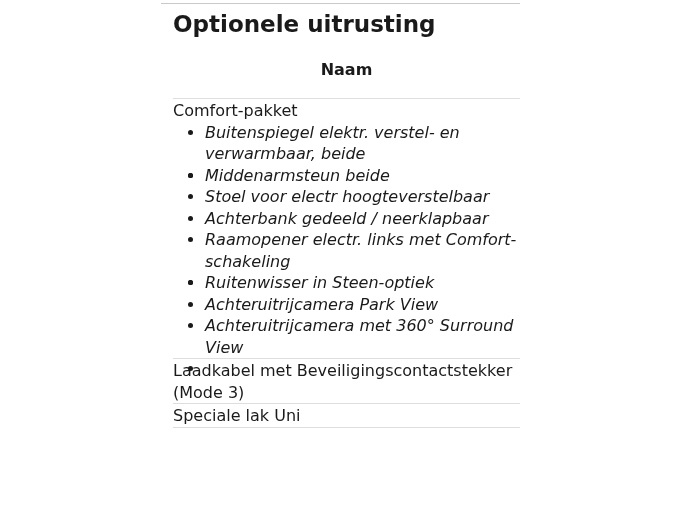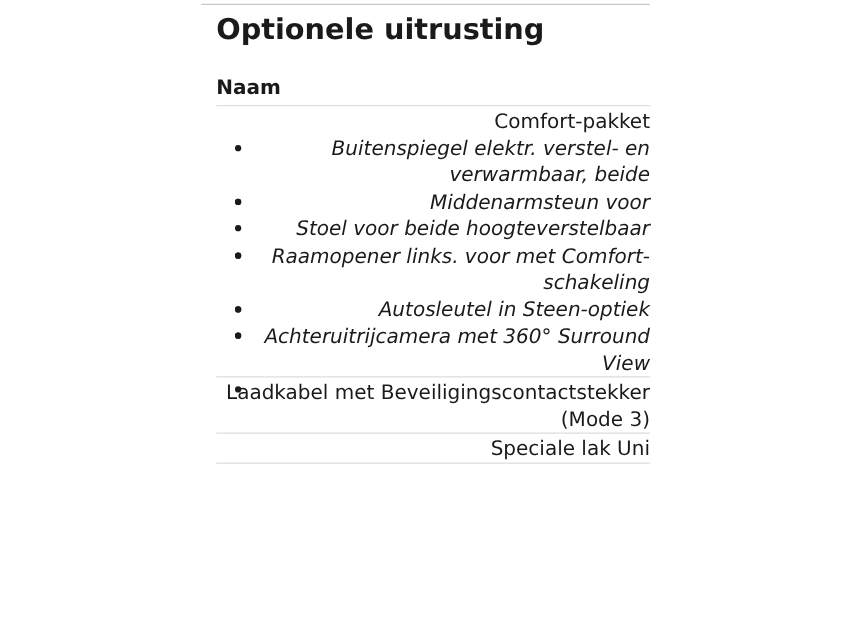--- a/index.html
+++ b/index.html
@@ -41,29 +41,29 @@
     line-height: 1.2;
     margin: 7px 0 0 0;
     color: var(--text);
     letter-spacing: 0;
   }
   .thead {
     font-size: 16px;
     font-weight: bold;
     line-height: 21.5px;
     padding-top: 20px;
-    padding-bottom: 4px;
+    padding-bottom: 18px;
     border-bottom: 1px solid var(--divider);
+    text-align: center;
   }
   .row {
     font-size: 16px;
     line-height: 21.5px;
     border-bottom: 1px solid var(--divider);
     padding: 1px 0 0 0;
-    text-align: right;
   }
   .row-title { }
   ul.feature-list {
     margin: 0;
     padding: 0 0 0 32px; 
     list-style: none;
   }
   ul.feature-list li {
     position: relative;
     font-style: italic;
@@ -86,27 +86,27 @@
     <div class="content">
       <h1 class="title">Optionele uitrusting</h1>
       <div>
         <div class="thead">Naam</div>
 
         <div class="row">
           <div class="row-title">Comfort-pakket</div>
           <ul class="feature-list">
             <li><span class="dot"></span><span>Buitenspiegel elektr. verstel- en verwarmbaar, beide</span></li>
             <li><span class="dot"></span></li>
-            <li><span class="dot"></span><span>Middenarmsteun voor</span></li>
-            <li><span class="dot"></span><span>Stoel voor beide hoogteverstelbaar</span></li>
+            <li><span class="dot"></span><span>Middenarmsteun beide</span></li>
+            <li><span class="dot"></span><span>Stoel voor electr hoogteverstelbaar</span></li>
+            <li><span class="dot"></span><span>Achterbank gedeeld / neerklapbaar</span></li>
+            <li><span class="dot"></span><span>Raamopener electr. links met Comfort-schakeling</span></li>
             <li><span class="dot"></span></li>
-            <li><span class="dot"></span><span>Raamopener links. voor met Comfort-schakeling</span></li>
-            <li><span class="dot"></span></li>
-            <li><span class="dot"></span><span>Autosleutel in Steen-optiek</span></li>
-            <li><span class="dot"></span></li>
+            <li><span class="dot"></span><span>Ruitenwisser in Steen-optiek</span></li>
+            <li><span class="dot"></span><span>Achteruitrijcamera Park View</span></li>
             <li><span class="dot"></span><span>Achteruitrijcamera met 360° Surround View</span></li>
             <li><span class="dot"></span></li>
           </ul>
         </div>
 
         <div class="row">
           <div class="row-title">Laadkabel met Beveiligingscontactstekker (Mode 3)</div>
         </div>
 
         <div class="row">

